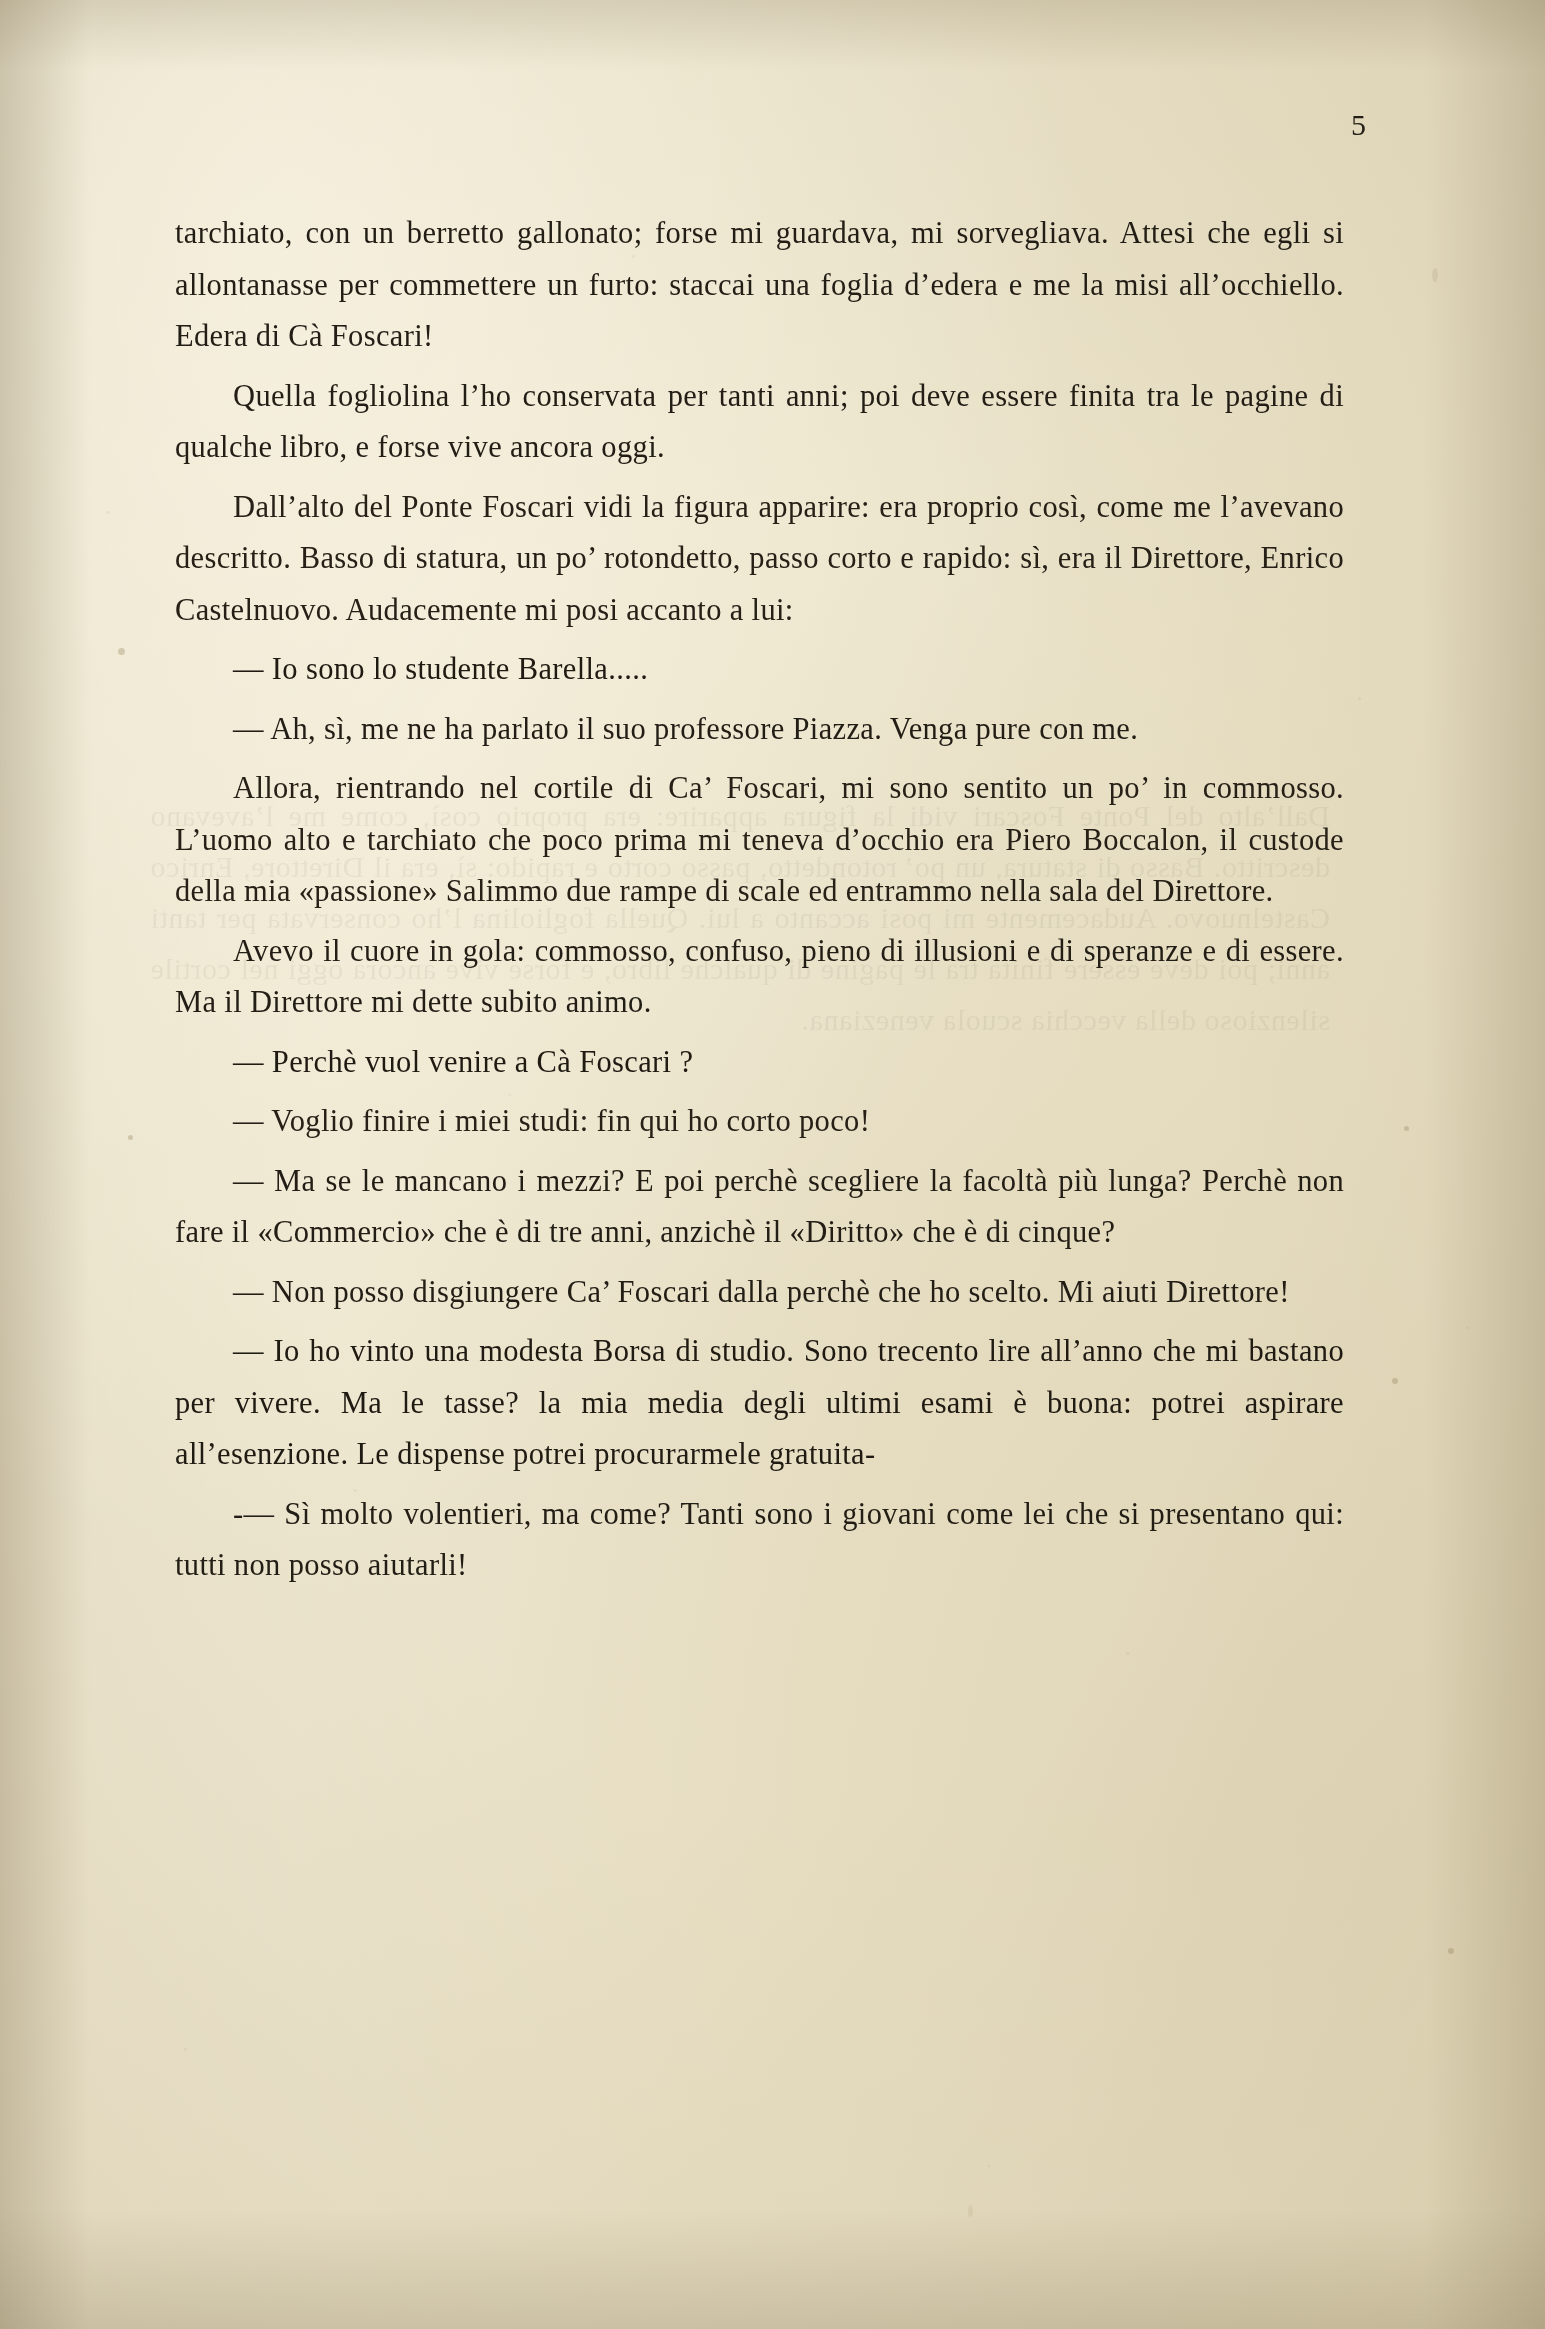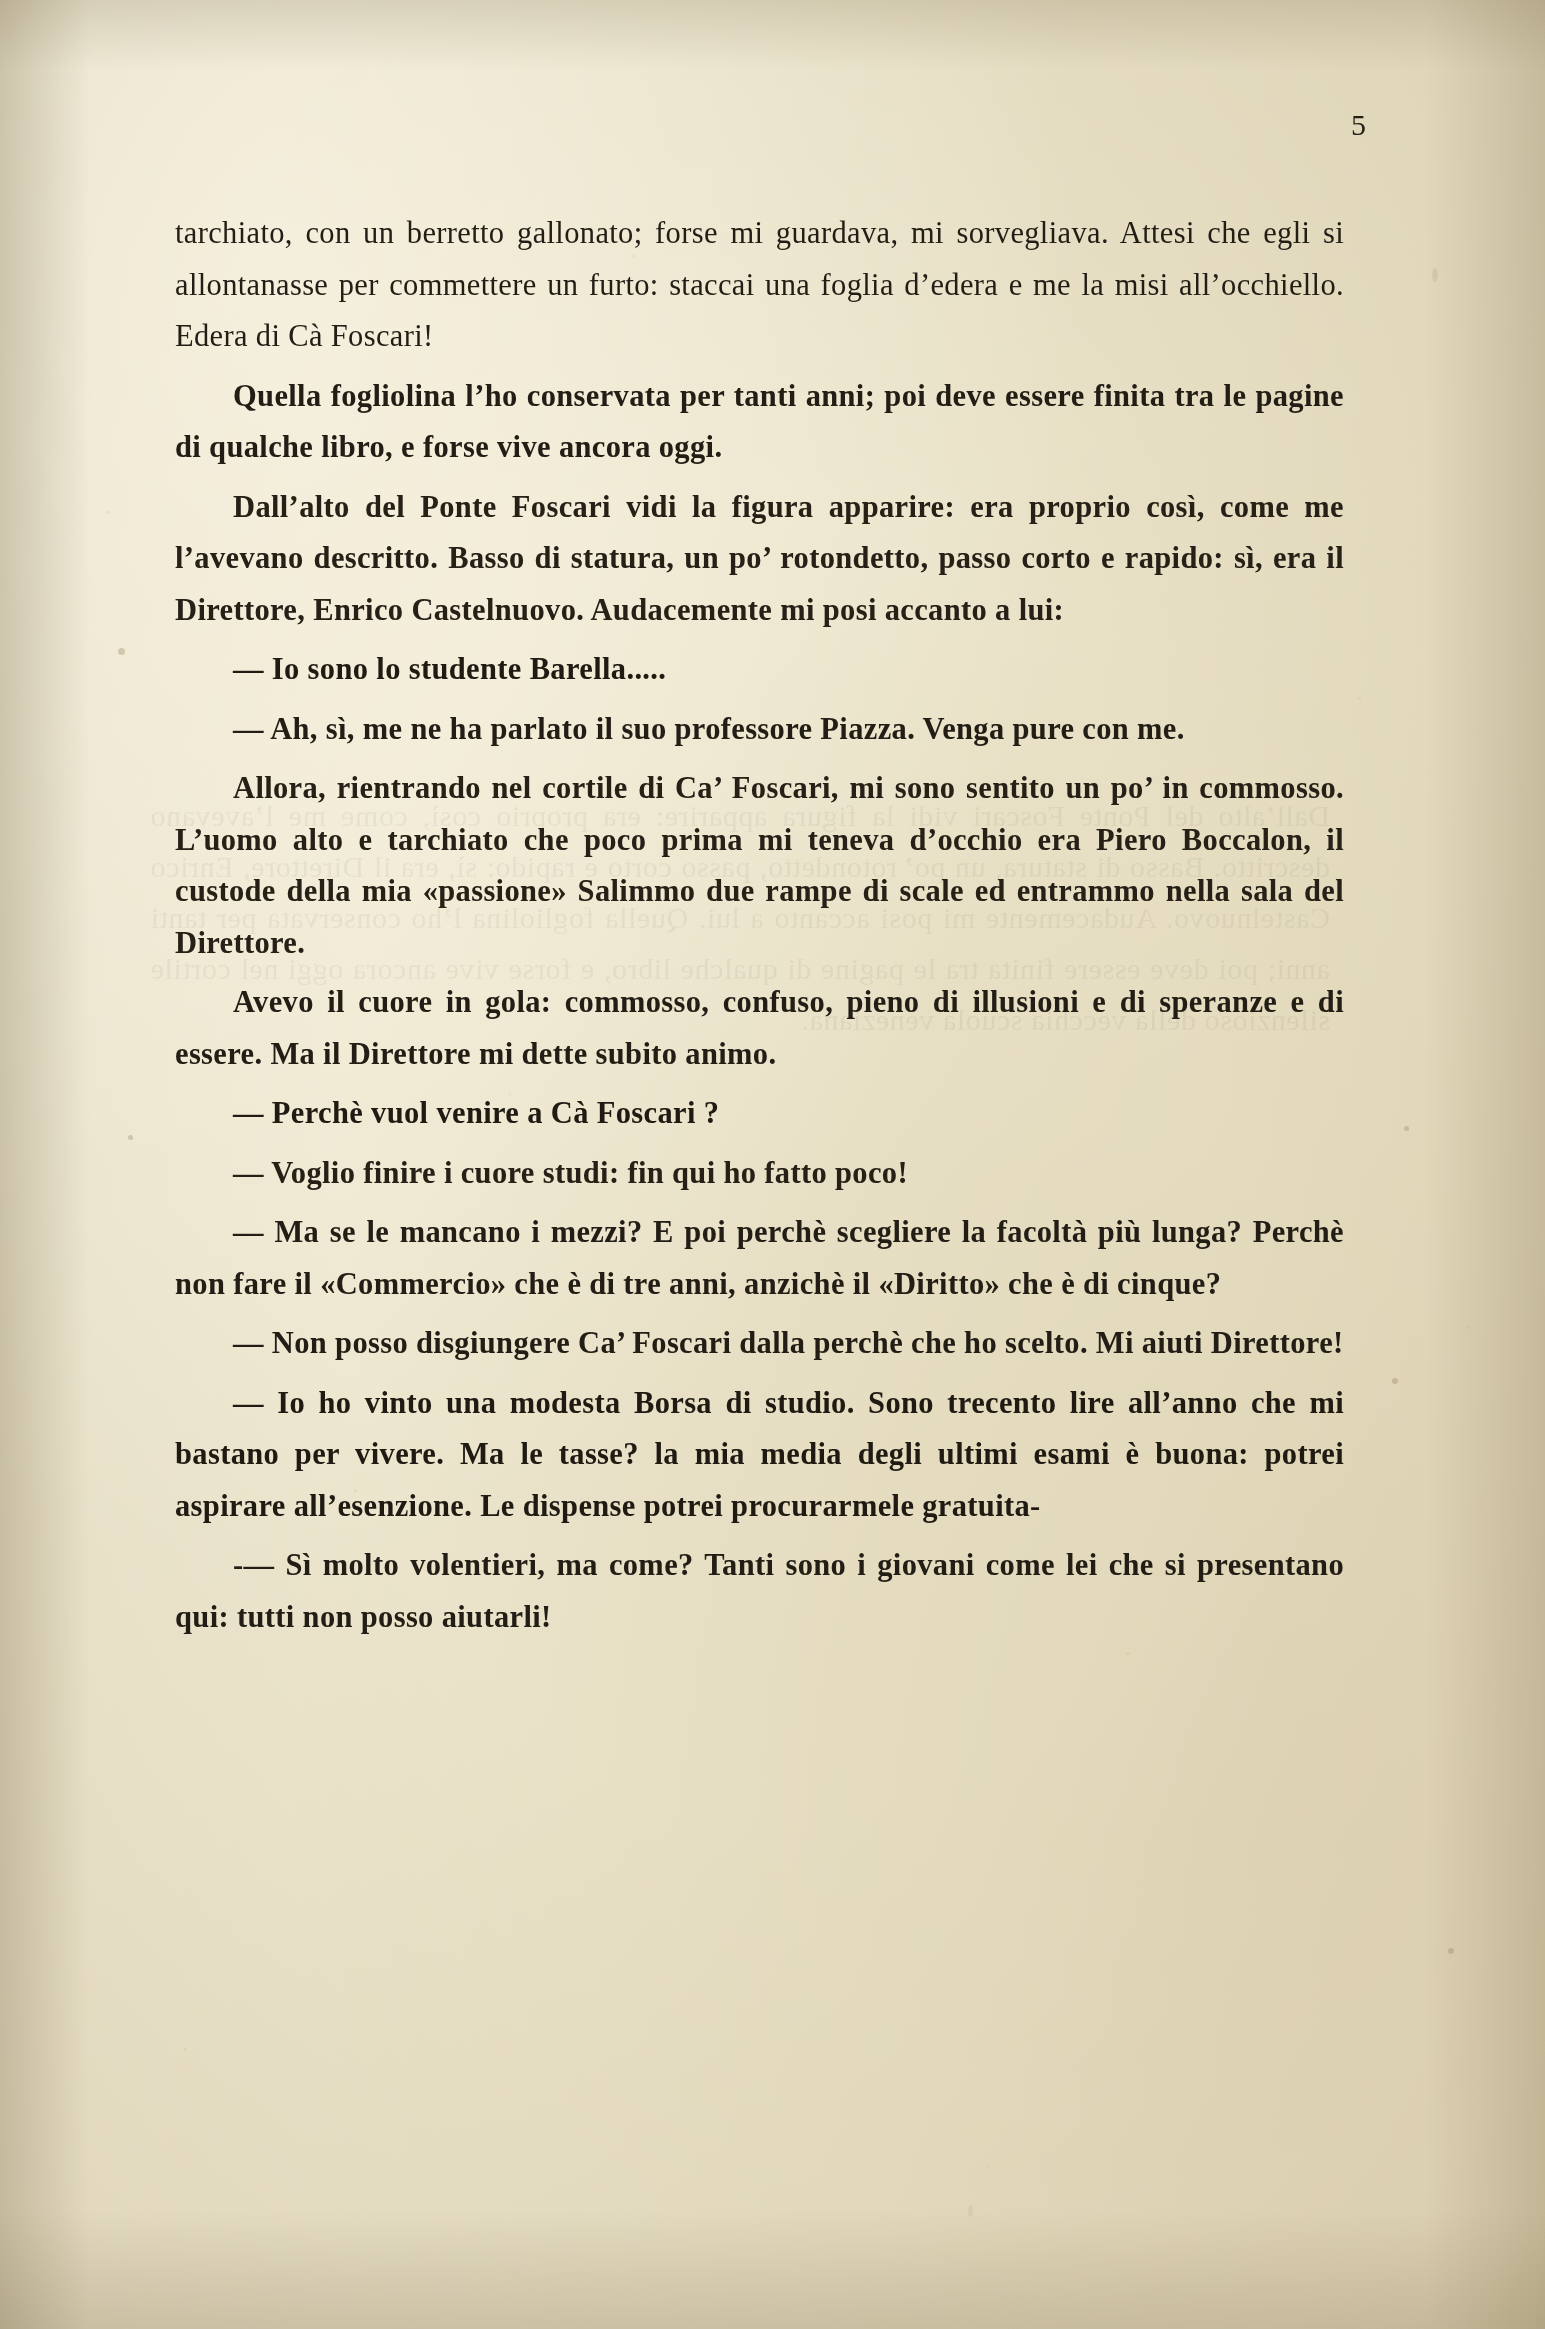--- a/index.html
+++ b/index.html
@@ -80,21 +80,20 @@
     text-align: justify;
     text-justify: inter-word;
     letter-spacing: 0.35px;
   }
   .textblock p {
     margin: 8px;
     text-indent: 0;
   }
   .textblock p.ind {
     text-indent: 58px;
-    font-weight: bold;
   }
   
   .textblock p:nth-child(3n) { color: #262017; }
   .textblock p:nth-child(4n) { color: #1f1a12; }
 
   .edge-shadow-left {
     position: absolute;
     left: 0; top: 0; bottom: 0; width: 90px;
     background: linear-gradient(90deg, rgba(120,105,72,0.28), rgba(120,105,72,0));
     pointer-events: none;
@@ -140,21 +139,21 @@
 
   <div class="textblock">
     <p>tarchiato, con un berretto gallonato; forse mi guardava, mi sorvegliava. Attesi che egli si allontanasse per commettere un furto: staccai una foglia d’edera e me la misi all’occhiello. Edera di Cà Foscari!</p>
     <p class="ind">Quella fogliolina l’ho conservata per tanti anni; poi deve essere finita tra le pagine di qualche libro, e forse vive ancora oggi.</p>
     <p class="ind">Dall’alto del Ponte Foscari vidi la figura apparire: era proprio così, come me l’avevano descritto. Basso di statura, un po’ rotondetto, passo corto e rapido: sì, era il Direttore, Enrico Castelnuovo. Audacemente mi posi accanto a lui:</p>
     <p class="ind">— Io sono lo studente Barella.....</p>
     <p class="ind">— Ah, sì, me ne ha parlato il suo professore Piazza. Venga pure con me.</p>
     <p class="ind">Allora, rientrando nel cortile di Ca’ Foscari, mi sono sentito un po’ in commosso. L’uomo alto e tarchiato che poco prima mi teneva d’occhio era Piero Boccalon, il custode della mia «passione» Salimmo due rampe di scale ed entrammo nella sala del Direttore.</p>
     <p class="ind">Avevo il cuore in gola: commosso, confuso, pieno di illusioni e di speranze e di essere. Ma il Direttore mi dette subito animo.</p>
     <p class="ind">— Perchè vuol venire a Cà Foscari ?</p>
-    <p class="ind">— Voglio finire i cuore studi: fin qui ho fatto poco!</p>
+    <p class="ind">— Voglio finire i miei studi: fin qui ho corto poco!</p>
     <p class="ind">— Ma se le mancano i mezzi? E poi perchè scegliere la facoltà più lunga? Perchè non fare il «Commercio» che è di tre anni, anzichè il «Diritto» che è di cinque?</p>
     <p class="ind">— Non posso disgiungere Ca’ Foscari dalla perchè che ho scelto. Mi aiuti Direttore!</p>
     <p class="ind">— Io ho vinto una modesta Borsa di studio. Sono trecento lire all’anno che mi bastano per vivere. Ma le tasse? la mia media degli ultimi esami è buona: potrei aspirare all’esenzione. Le dispense potrei procurarmele gratuita-</p>
     <p class="ind">-— Sì molto volentieri, ma come? Tanti sono i giovani come lei che si presentano qui: tutti non posso aiutarli!</p>
   </div>
 
 </div>
 
 <div class="spot" style="left:118px;top:648px;width:7px;height:7px;"></div>
 <div class="spot" style="left:1432px;top:268px;width:6px;height:14px;opacity:0.45;"></div>

